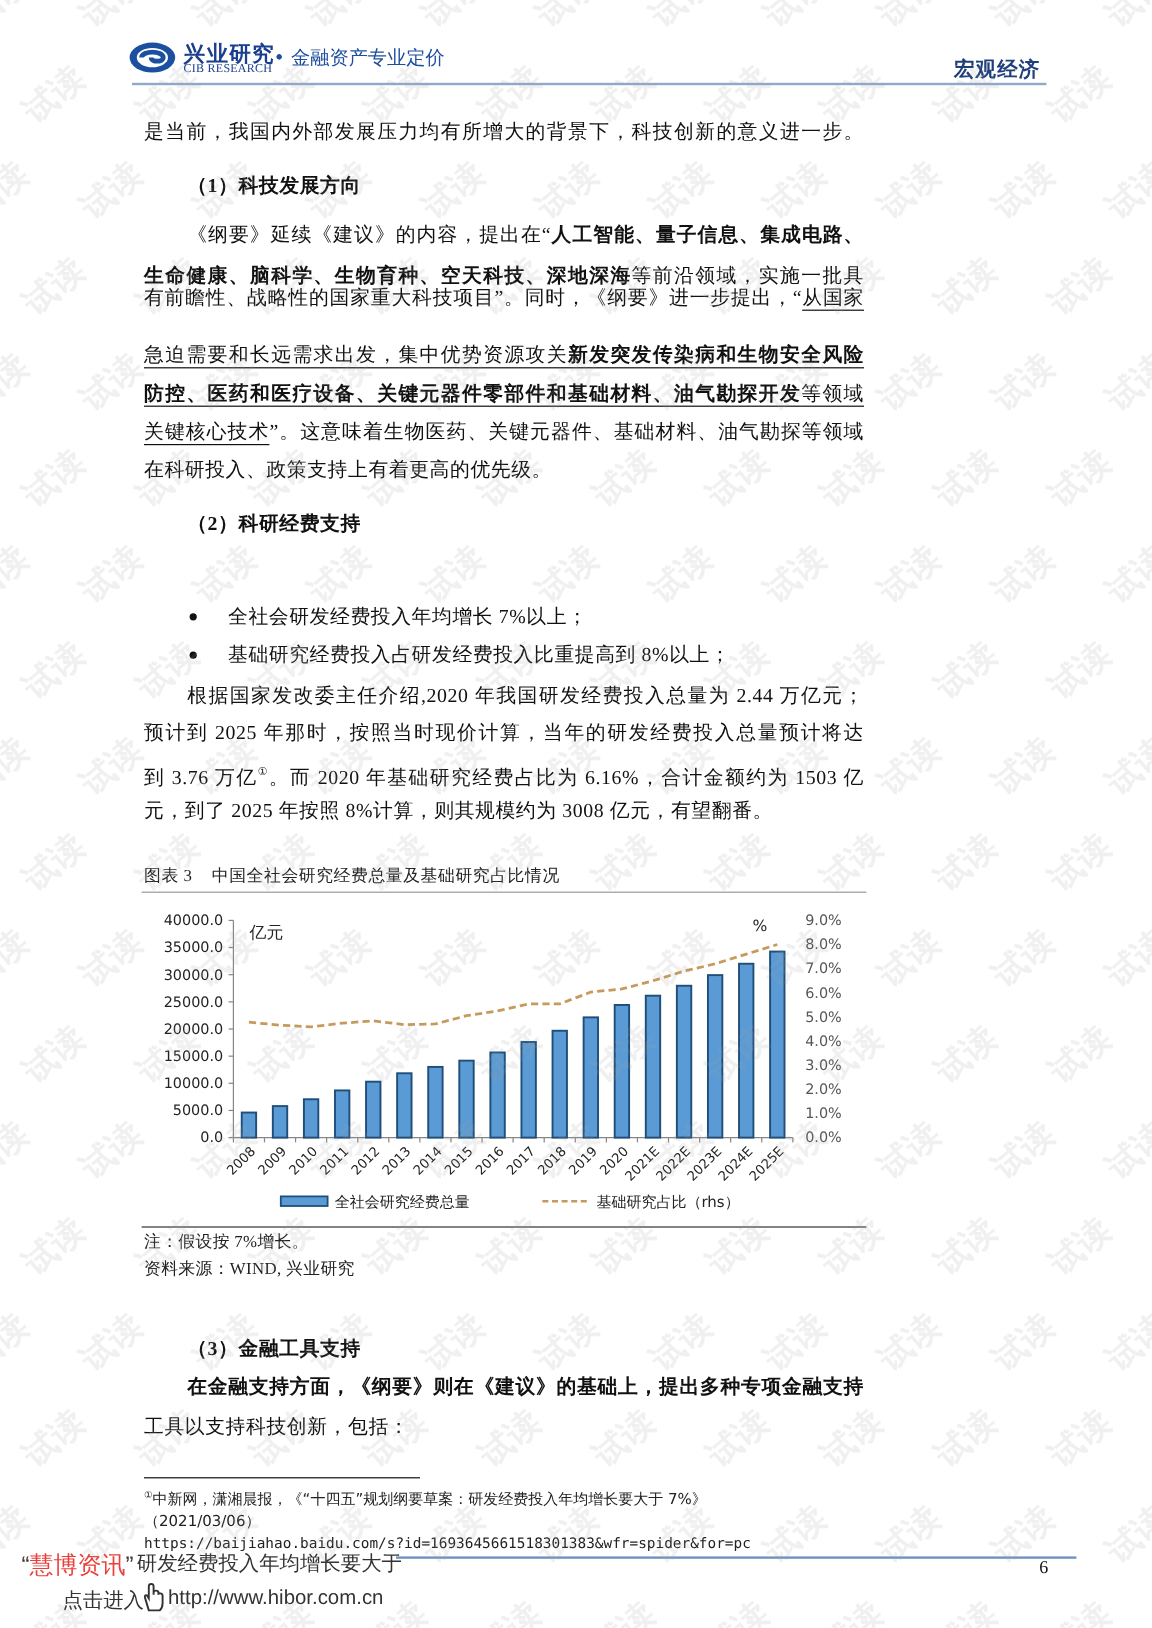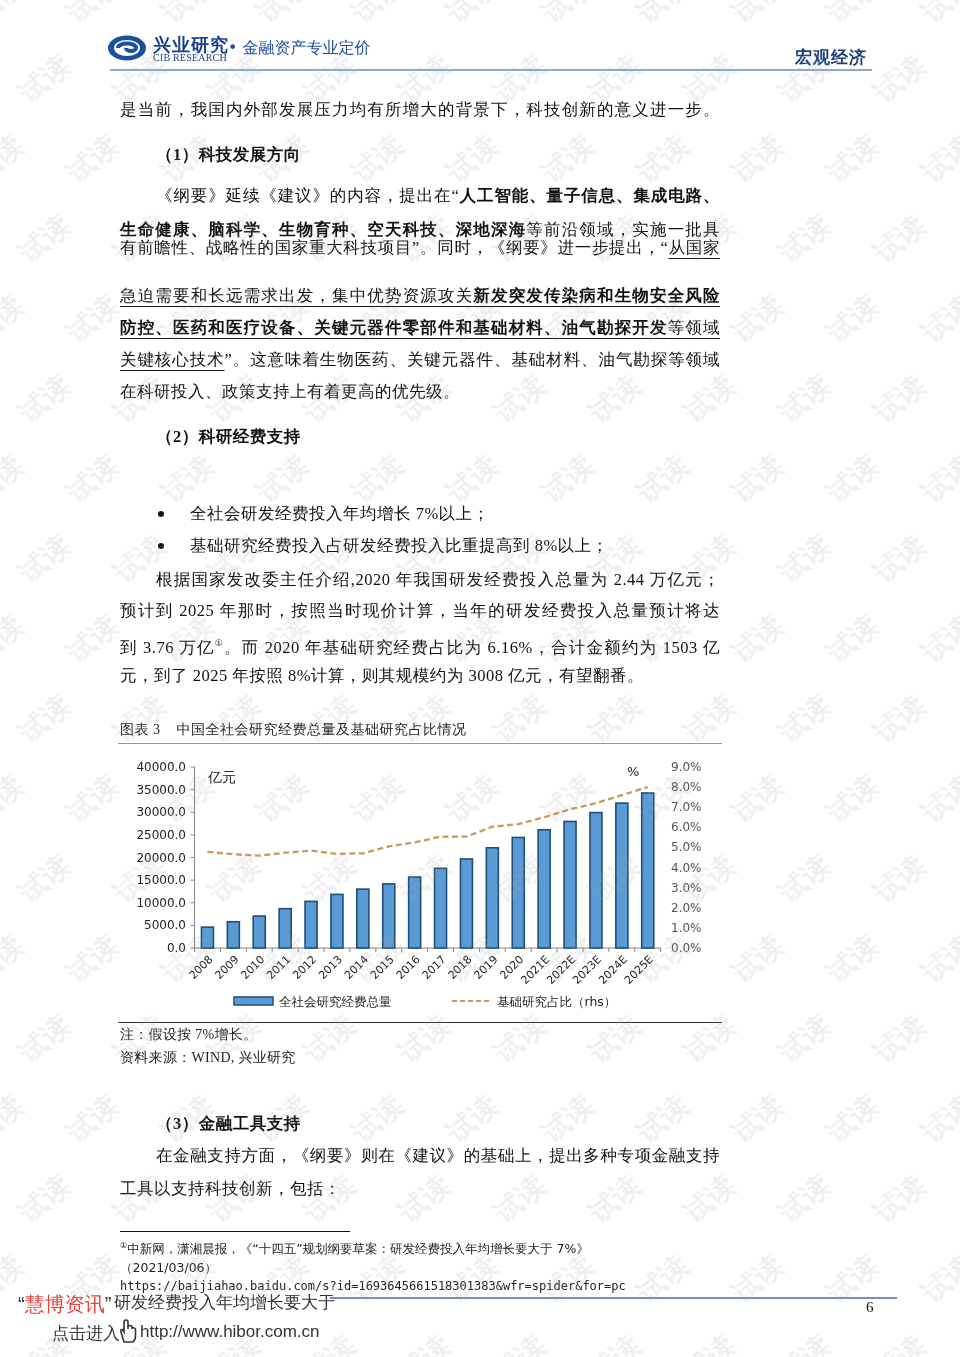--- a/index.html
+++ b/index.html
@@ -183,21 +183,21 @@
       <rect x="234" y="997" width="39" height="8" fill="#5b9bd5" stroke="#1f4e79" stroke-width="1.5"></rect>
       <text x="279" y="1006" font-size="12.5" fill="#222">全社会研究经费总量</text>
       <line x1="452" y1="1001" x2="490" y2="1001" stroke="#c59a5c" stroke-width="2" stroke-dasharray="5,3"></line>
       <text x="497" y="1006" font-size="12.5" fill="#222">基础研究占比（rhs）</text>
     </svg>
   <div class="fig-rule"></div>
   <div class="small" style="top:1026px;">注：假设按 7%增长。</div>
   <div class="small" style="top:1049px;">资料来源：WIND, 兴业研究</div>
 
   <div class="heading" style="top:1112px;">（3）金融工具支持</div>
-  <div class="ln ind" style="top:1144px;"><span class="">在金融支持方面，《纲要》则在《建议》的基础上，提出多种专项金融支持</span></div>
+  <div class="ln ind" style="top:1144px;font-weight:bold;"><span class="">在金融支持方面，《纲要》则在《建议》的基础上，提出多种专项金融支持</span></div>
   <div class="ln last" style="top:1177px;"><span class="">工具以支持科技创新，包括：</span></div>
 
   <div class="fn-rule"></div>
   <div class="fn" style="top:1241px;"><sup>①</sup><span>中新网，潇湘晨报，《“十四五”规划纲要草案：研发经费投入年均增长要大于 7%》</span></div>
   <div class="fn" style="top:1260px;">（2021/03/06）</div>
   <div class="fn-url">https://baijiahao.baidu.com/s?id=1693645661518301383&amp;wfr=spider&amp;for=pc</div>
 
   <div class="ftr-rule"></div>
   <div class="page-num">6</div>
 

